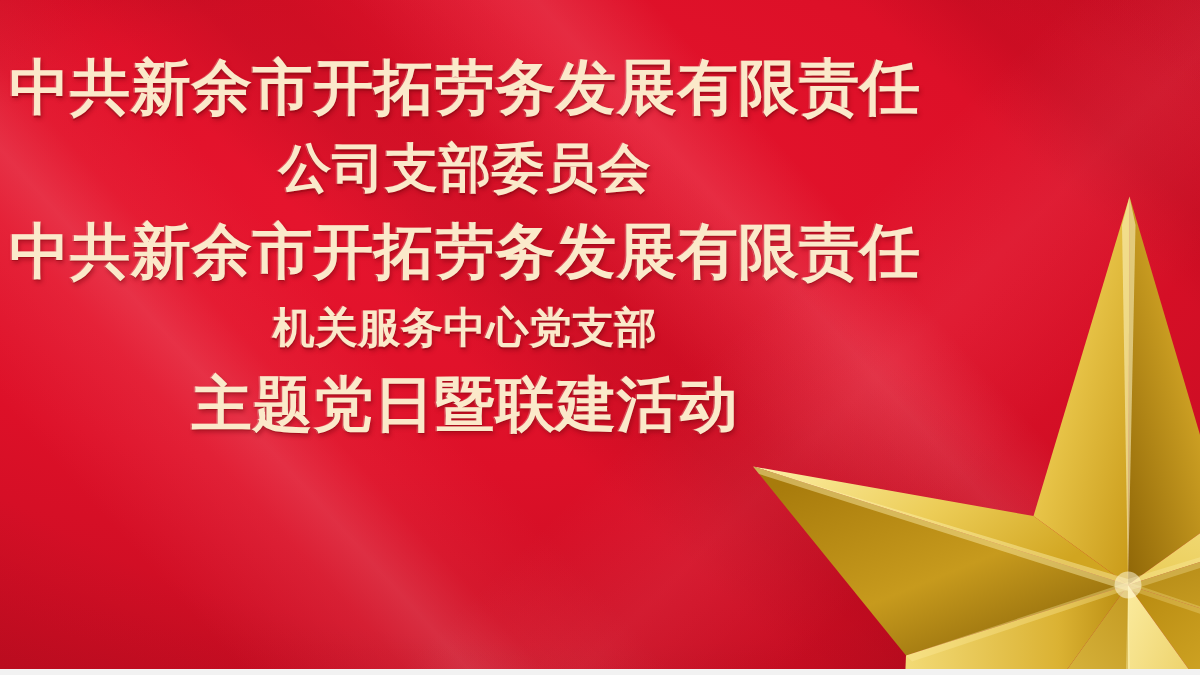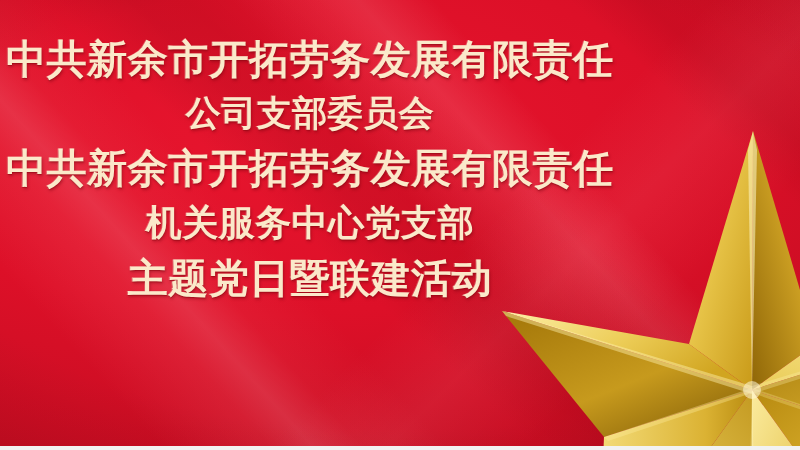--- a/index.html
+++ b/index.html
@@ -79,21 +79,21 @@
     white-space:nowrap;
     text-shadow:
        0 1px 0 rgba(150,10,20,0.55),
        1px 2px 3px rgba(120,5,15,0.45),
       -1px 0 0 rgba(255,250,235,0.25);
     line-height:1.0;
   }
   .l1{font-size:40px;margin-bottom:17px;}
   .l2{font-size:35px;margin-bottom:17px;}
   .l3{font-size:40px;margin-bottom:17px;}
-  .l4{font-size:36px;margin-bottom:17px;}
+  .l4{font-size:28px;margin-bottom:17px;}
   .l5{font-size:40px;}
 </style>
 </head>
 <body>
 
 <div id="stage">
 
   <div class="bg-base"></div>
   <div class="bg-streak-a"></div>
   <div class="bg-streak-b"></div>

